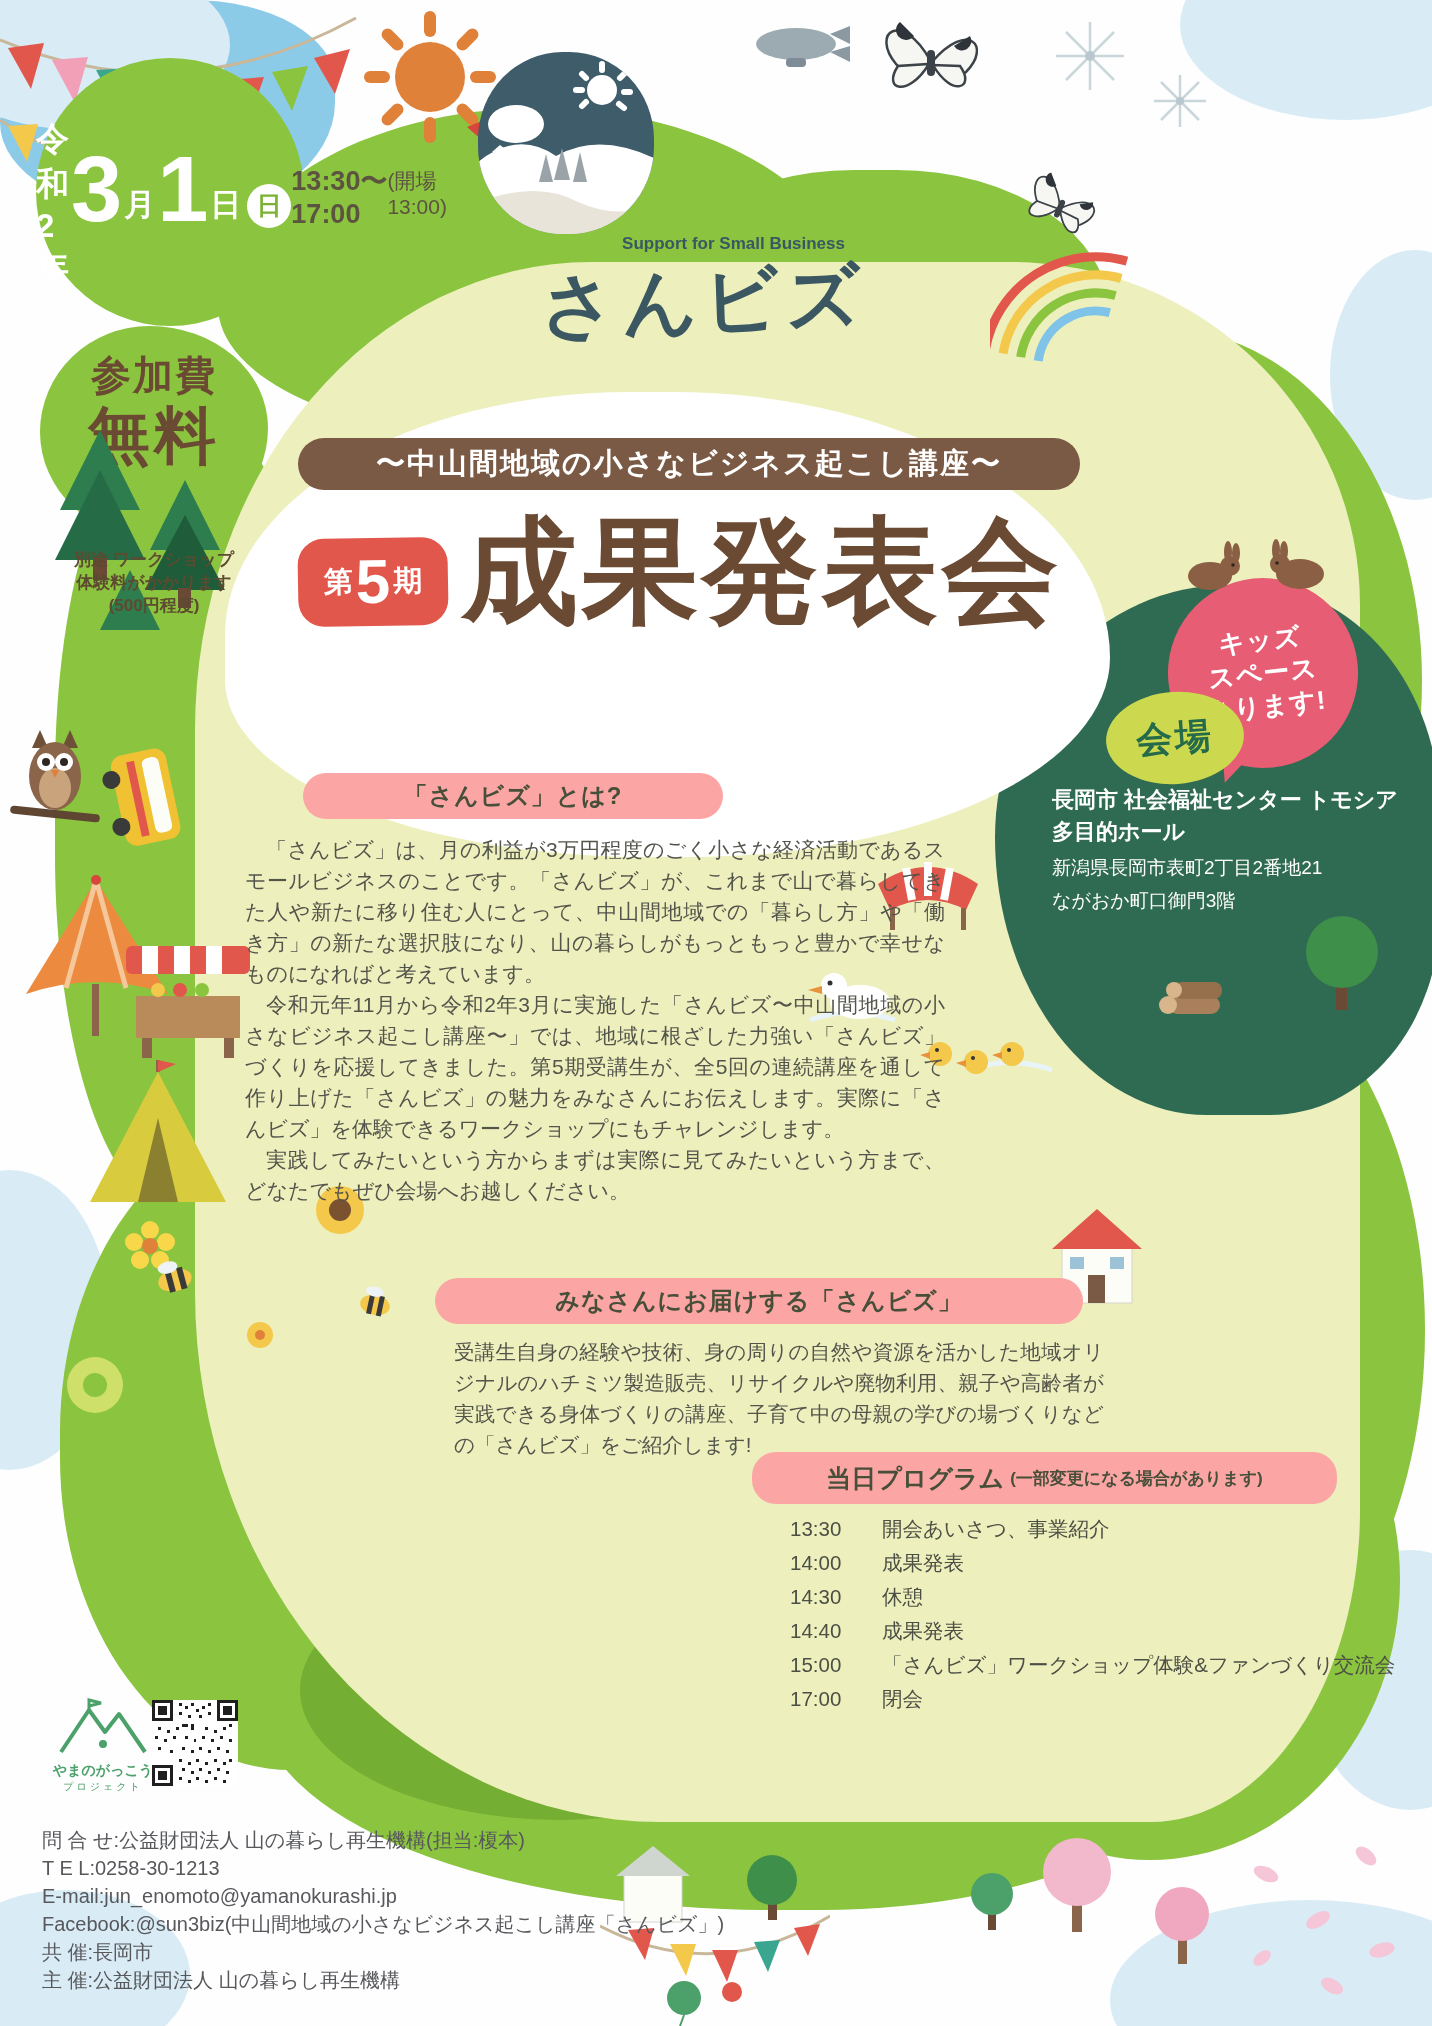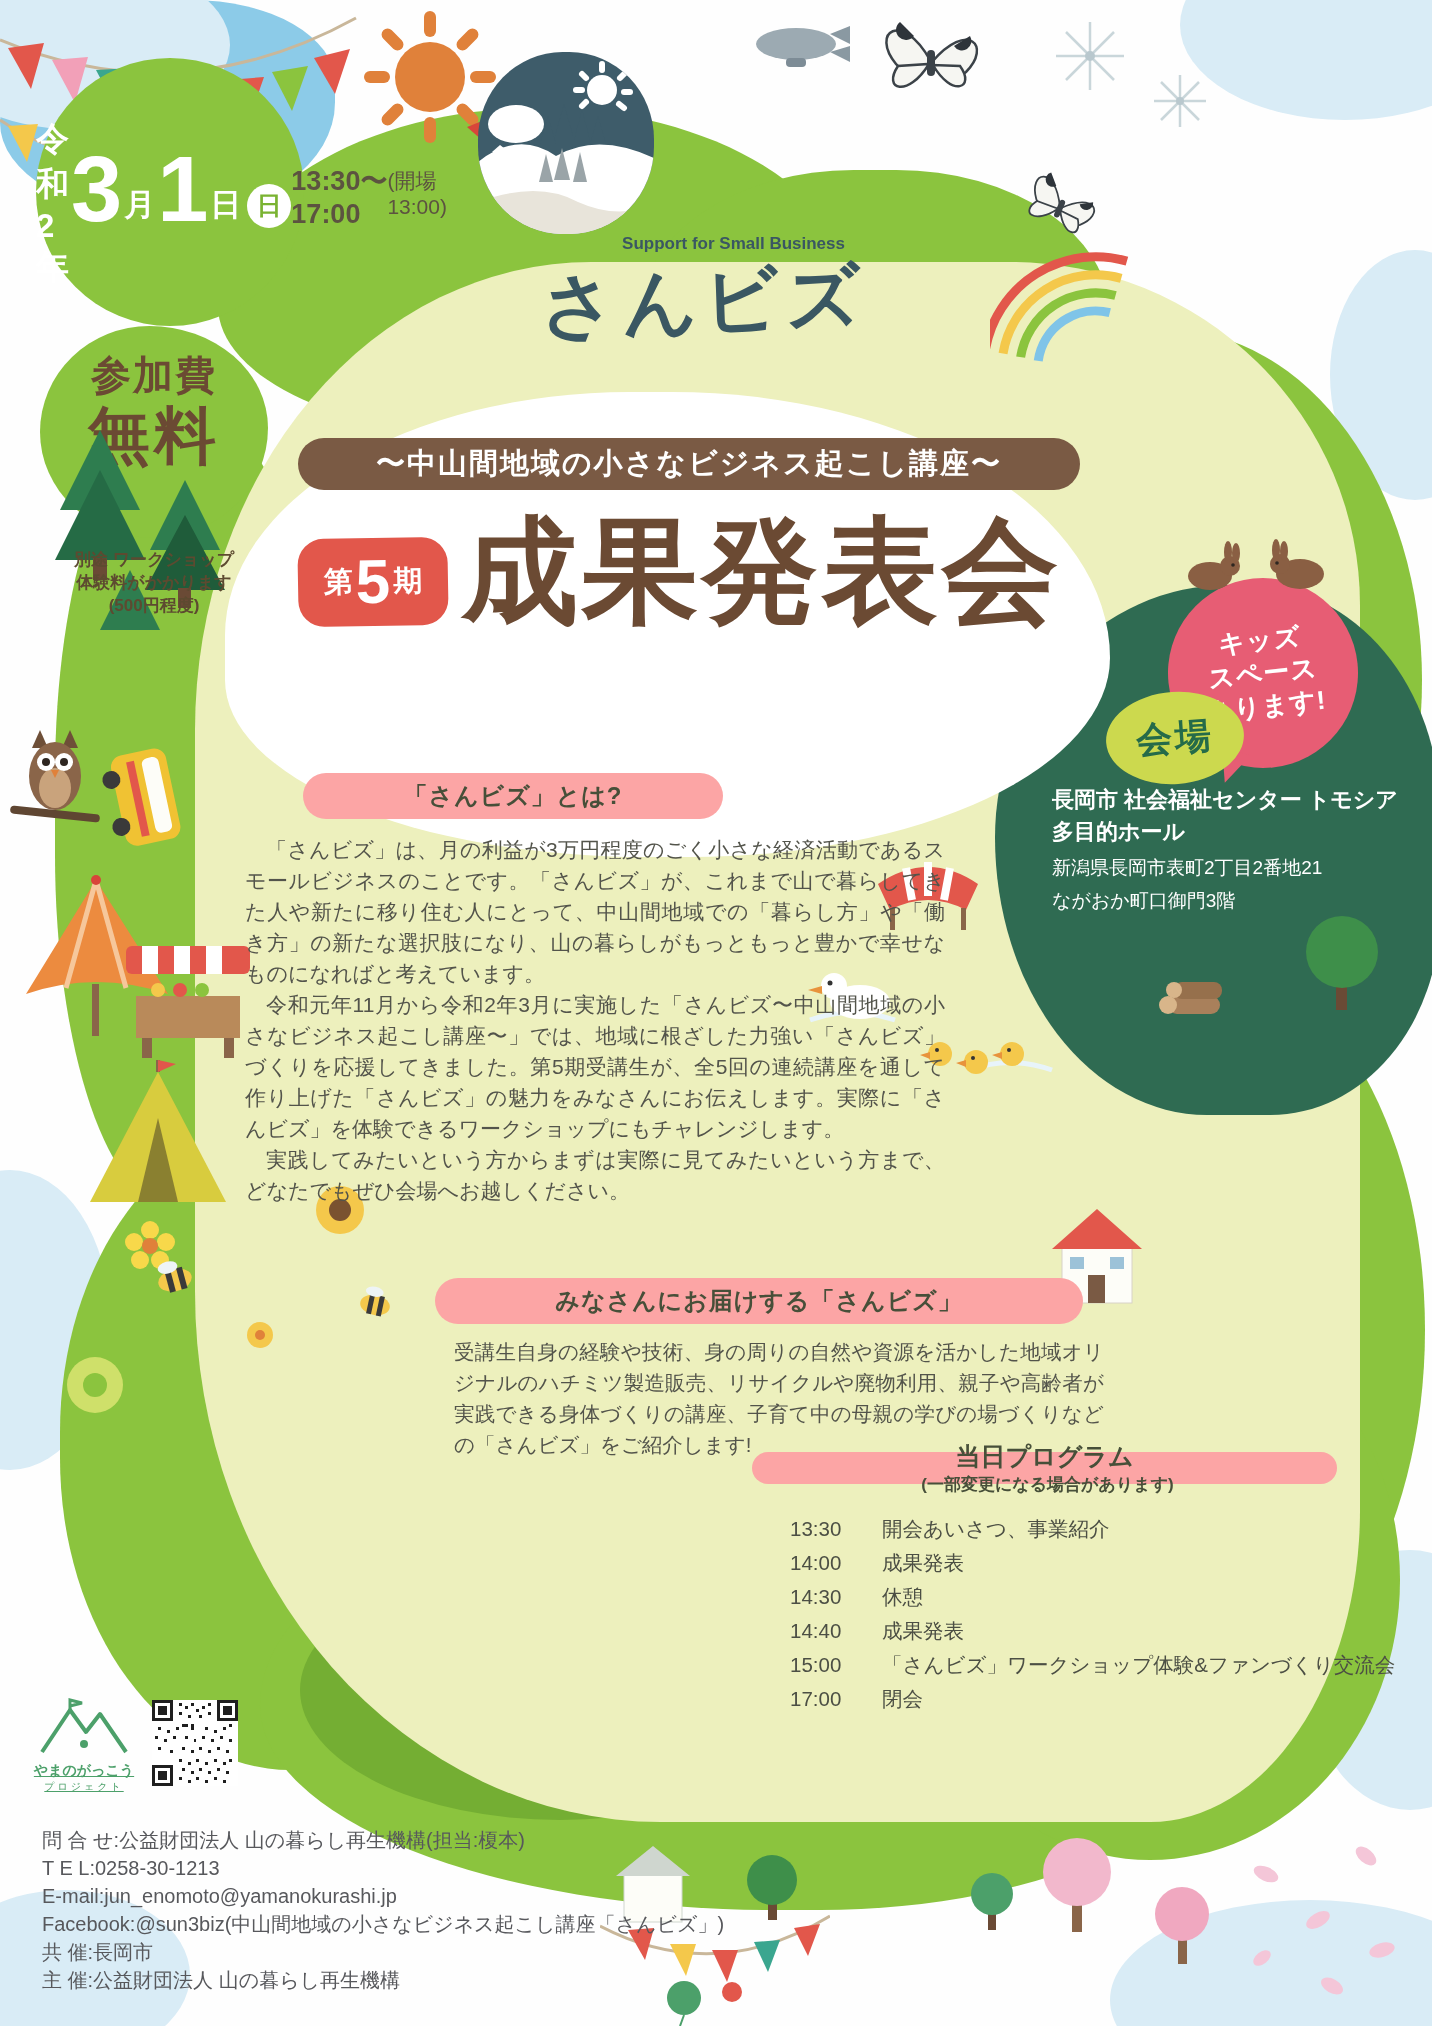--- a/index.html
+++ b/index.html
@@ -57,34 +57,34 @@
                display:flex;align-items:center;justify-content:center;font-size:36px;font-weight:800;color:#256b49;transform:rotate(-4deg);letter-spacing:3px;}
   .venue-text{left:1052px;top:784px;width:385px;z-index:8;color:#fff;}
   .venue-name{font-size:22px;font-weight:600;line-height:32px;}
   .venue-addr{font-size:19px;line-height:27px;margin-top:6px;}
 
   
   .section-bar{position:absolute;background:#fca5a5;border-radius:24px;display:flex;align-items:center;justify-content:center;
                color:#474f39;font-weight:800;z-index:7;}
   .bar-about{left:303px;top:773px;width:420px;height:46px;font-size:24px;letter-spacing:1px;}
   .bar-deliver{left:435px;top:1278px;width:648px;height:46px;font-size:24px;letter-spacing:1px;}
-  .bar-program{left:752px;top:1452px;width:585px;height:32px;font-size:25px;flex-direction:column;}
+  .bar-program{left:752px;top:1452px;width:585px;height:52px;font-size:25px;}
   .bar-program .note{font-size:17px;font-weight:700;margin-left:6px;}
 
   .about-text{left:245px;top:834px;width:700px;z-index:7;color:#53544b;font-size:21px;line-height:31px;text-align:justify;}
   .about-text p{margin:0;text-indent:1em;}
   .deliver-text{left:454px;top:1336px;width:650px;z-index:7;color:#53544b;font-size:20.5px;line-height:31px;text-align:justify;}
 
   .program-list{left:790px;top:1512px;width:560px;z-index:7;}
   .prog-row{display:flex;height:34px;align-items:center;color:#4c4f44;font-size:20.5px;}
   .prog-time{width:66px;flex:none;}
   .prog-label{margin-left:26px;white-space:nowrap;}
 
   
-  .proj-logo{left:28px;top:1694px;width:112px;z-index:7;text-align:center;color:#4ca06a;text-decoration:underline;}
+  .proj-logo{left:47px;top:1694px;width:112px;z-index:7;text-align:center;color:#4ca06a;}
   .proj-name{font-size:14px;font-weight:800;margin-top:2px;}
   .proj-sub{font-size:10px;letter-spacing:3px;}
   .qr{left:152px;top:1700px;z-index:7;}
   .contact{left:42px;top:1826px;width:820px;z-index:7;color:#57585c;font-size:20px;line-height:28px;}
   .deco{position:absolute;z-index:6;}
   .pond{left:765px;top:915px;width:335px;height:215px;background:#8ccbe8;z-index:6;
         border-radius:55% 45% 50% 50%/60% 40% 55% 45%;}
 </style>
 </head>
 <body>

